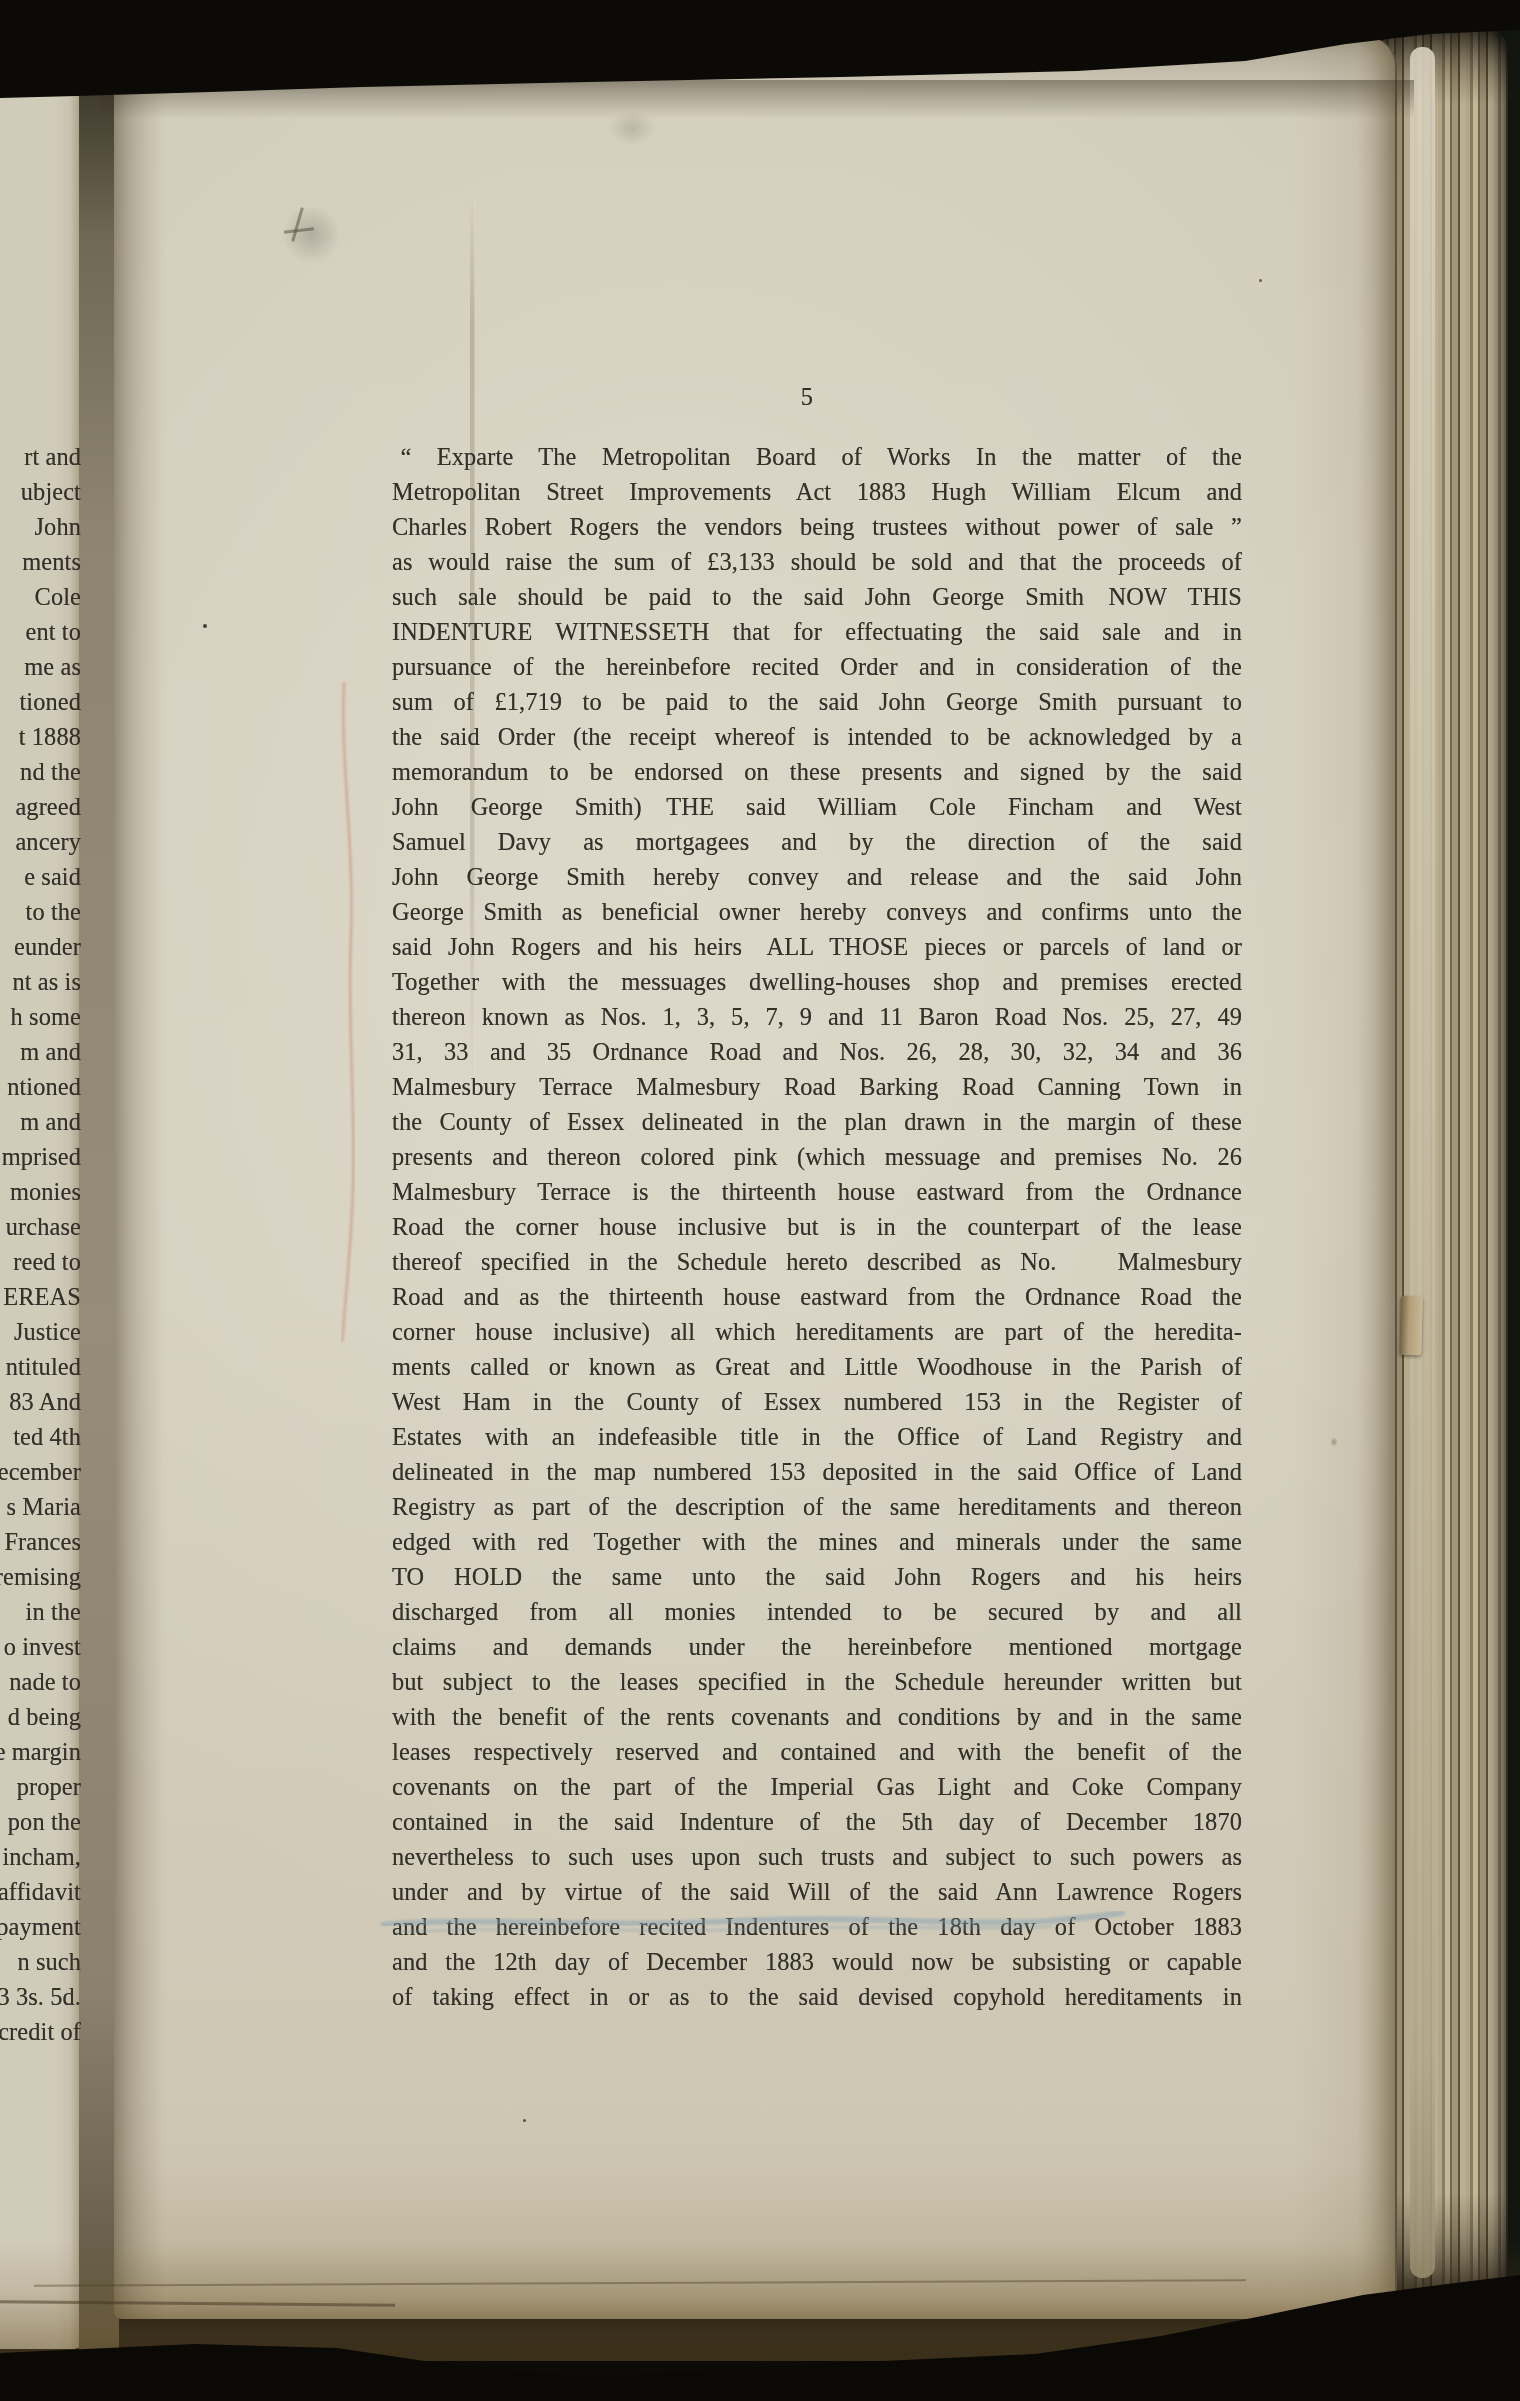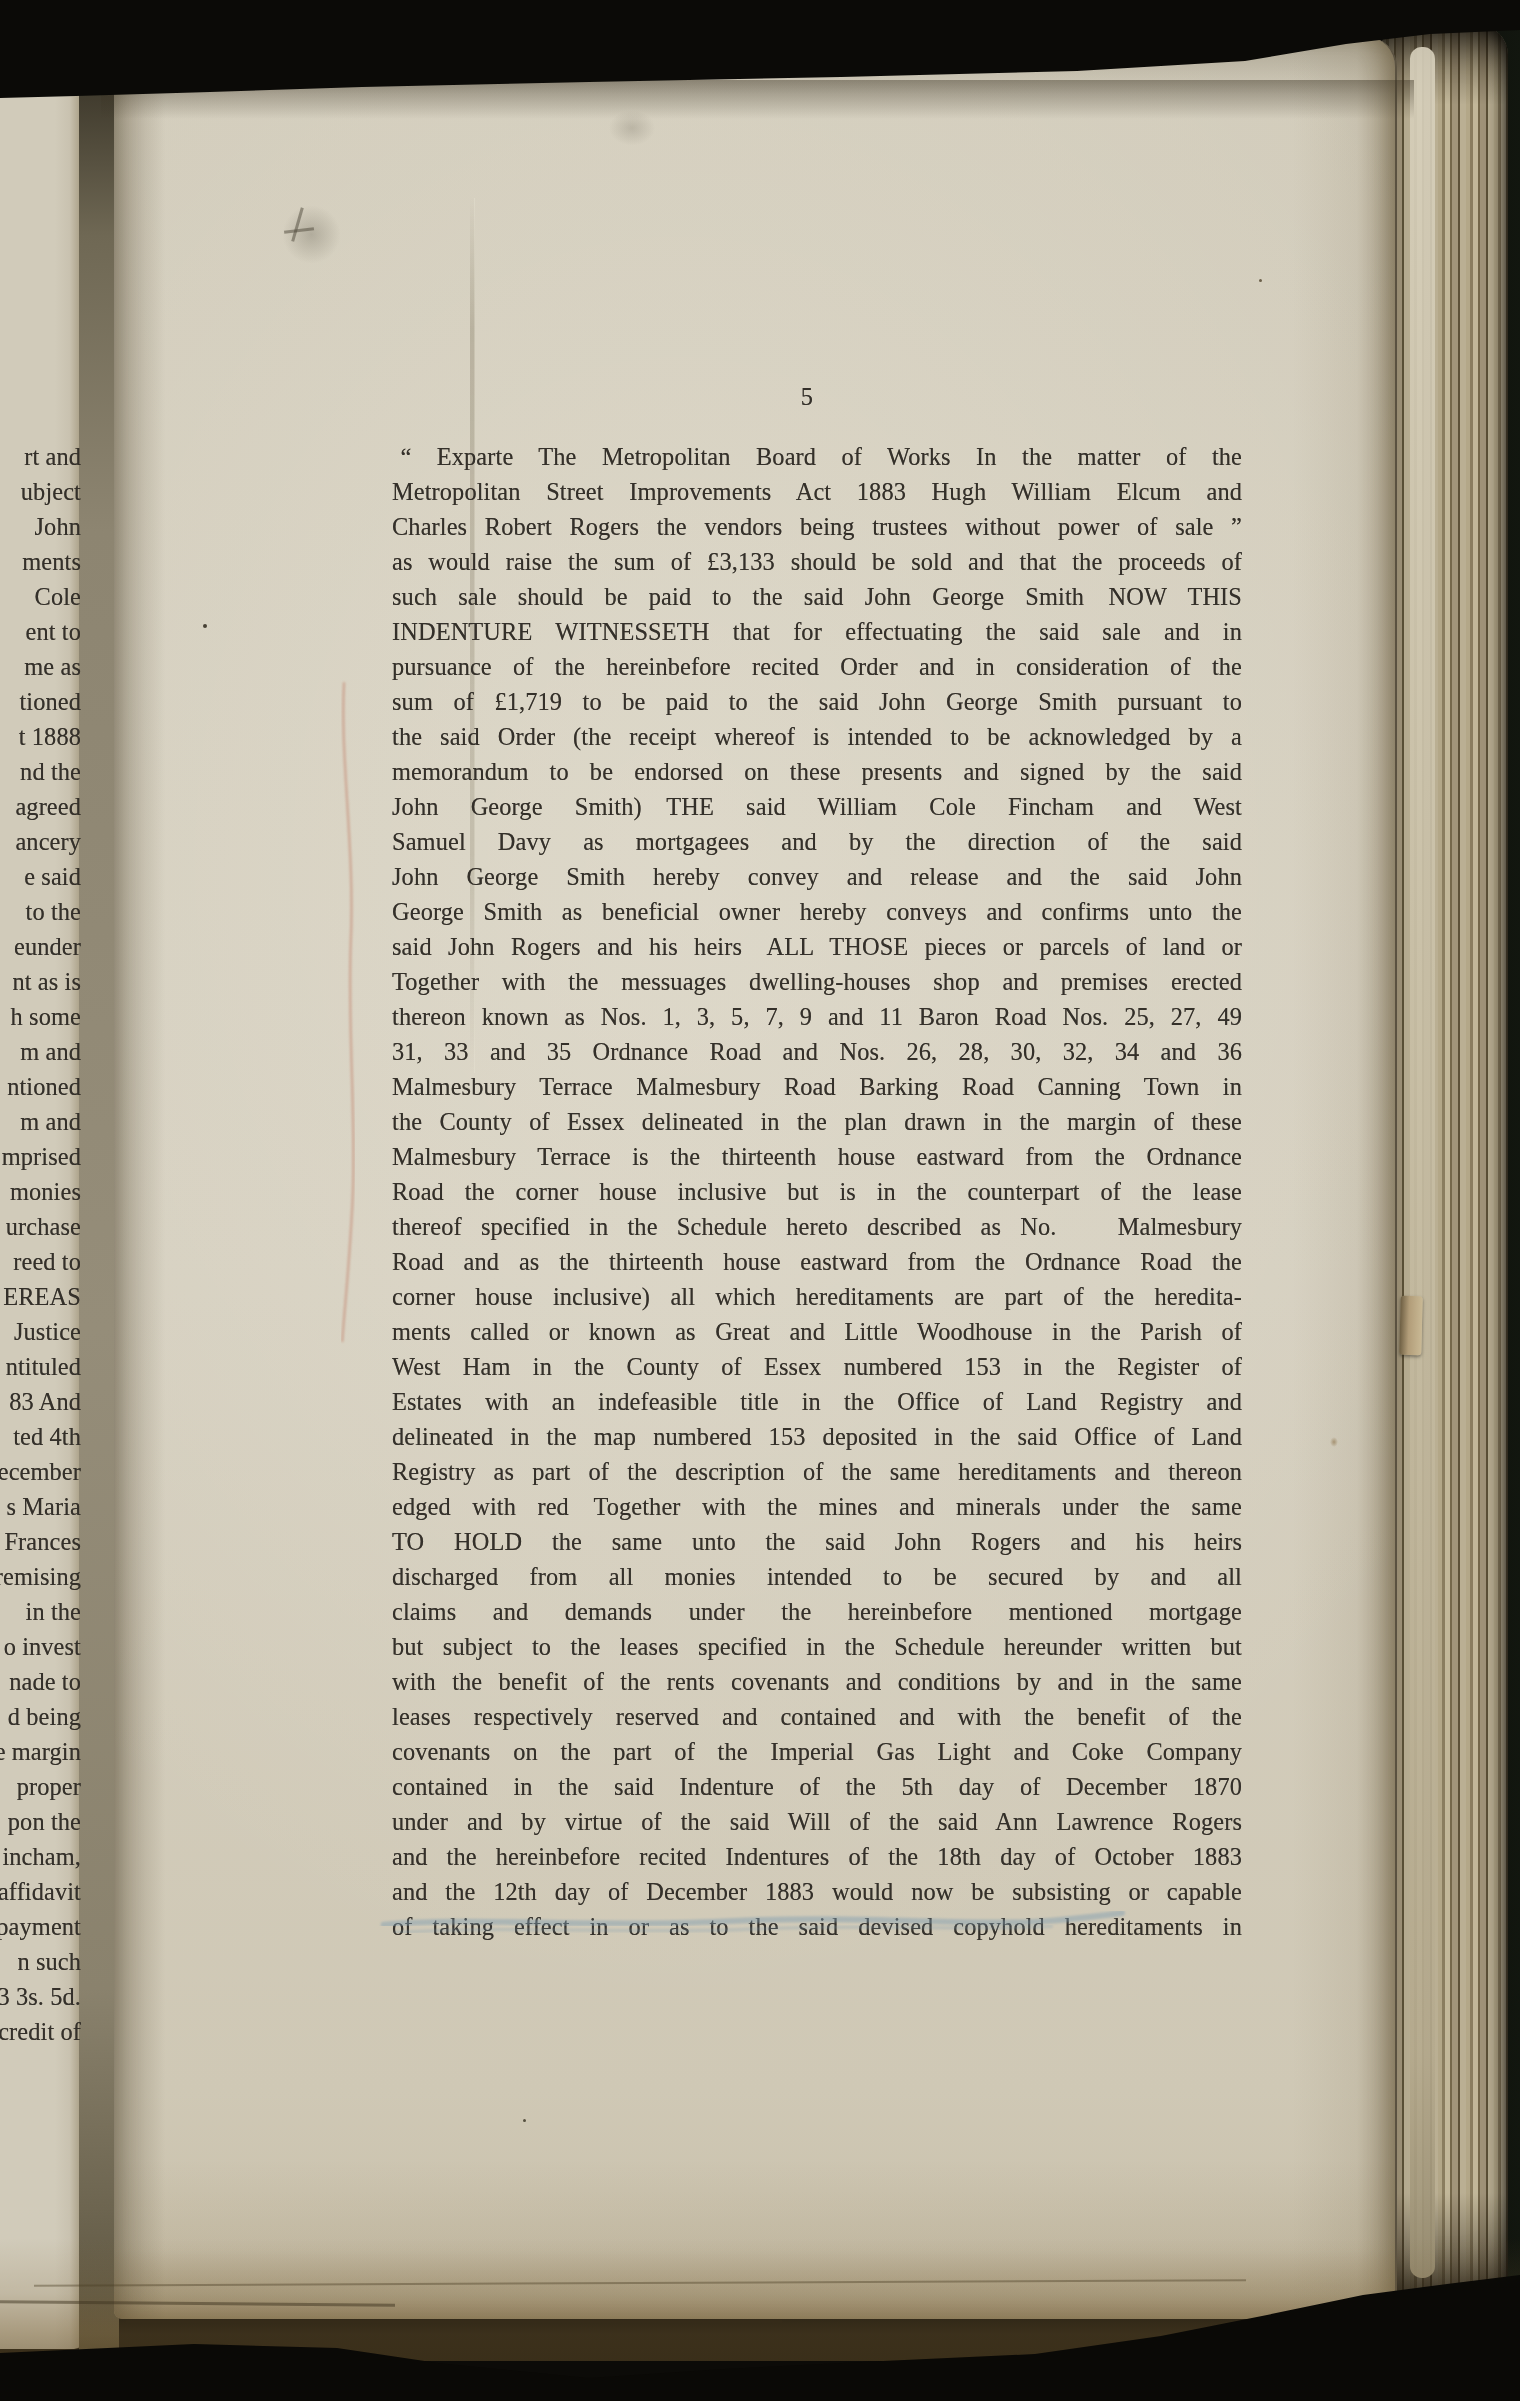--- a/index.html
+++ b/index.html
@@ -182,39 +182,41 @@
       <div class="main-line">John George Smith) THE said William Cole Fincham and West</div>
       <div class="main-line">Samuel Davy as mortgagees and by the direction of the said</div>
       <div class="main-line">John George Smith hereby convey and release and the said John</div>
       <div class="main-line">George Smith as beneficial owner hereby conveys and confirms unto the</div>
       <div class="main-line">said John Rogers and his heirs ALL THOSE pieces or parcels of land or</div>
       <div class="main-line">Together with the messuages dwelling-houses shop and premises erected</div>
       <div class="main-line">thereon known as Nos. 1, 3, 5, 7, 9 and 11 Baron Road Nos. 25, 27, 49</div>
       <div class="main-line">31, 33 and 35 Ordnance Road and Nos. 26, 28, 30, 32, 34 and 36</div>
       <div class="main-line">Malmesbury Terrace Malmesbury Road Barking Road Canning Town in</div>
       <div class="main-line">the County of Essex delineated in the plan drawn in the margin of these</div>
+      <div class="main-line">presents and thereon colored pink (which messuage and premises No. 26</div>
       <div class="main-line">Malmesbury Terrace is the thirteenth house eastward from the Ordnance</div>
       <div class="main-line">Road the corner house inclusive but is in the counterpart of the lease</div>
       <div class="main-line">thereof specified in the Schedule hereto described as No.   Malmesbury</div>
       <div class="main-line">Road and as the thirteenth house eastward from the Ordnance Road the</div>
       <div class="main-line">corner house inclusive) all which hereditaments are part of the heredita-</div>
       <div class="main-line">ments called or known as Great and Little Woodhouse in the Parish of</div>
       <div class="main-line">West Ham in the County of Essex numbered 153 in the Register of</div>
       <div class="main-line">Estates with an indefeasible title in the Office of Land Registry and</div>
       <div class="main-line">delineated in the map numbered 153 deposited in the said Office of Land</div>
       <div class="main-line">Registry as part of the description of the same hereditaments and thereon</div>
       <div class="main-line">edged with red Together with the mines and minerals under the same</div>
       <div class="main-line">TO HOLD the same unto the said John Rogers and his heirs</div>
       <div class="main-line">discharged from all monies intended to be secured by and all</div>
       <div class="main-line">claims and demands under the hereinbefore mentioned mortgage</div>
       <div class="main-line">but subject to the leases specified in the Schedule hereunder written but</div>
       <div class="main-line">with the benefit of the rents covenants and conditions by and in the same</div>
       <div class="main-line">leases respectively reserved and contained and with the benefit of the</div>
       <div class="main-line">covenants on the part of the Imperial Gas Light and Coke Company</div>
       <div class="main-line">contained in the said Indenture of the 5th day of December 1870</div>
+      <div class="main-line">nevertheless to such uses upon such trusts and subject to such powers as</div>
       <div class="main-line">under and by virtue of the said Will of the said Ann Lawrence Rogers</div>
       <div class="main-line">and the hereinbefore recited Indentures of the 18th day of October 1883</div>
       <div class="main-line">and the 12th day of December 1883 would now be subsisting or capable</div>
       <div class="main-line">of taking effect in or as to the said devised copyhold hereditaments in</div>
     </div>
 
   <svg class="marks" width="1520" height="2401" viewBox="0 0 1807 2854">
     <defs>
       <filter id="soft">
           <feGaussianBlur stdDeviation="1.1"></feGaussianBlur>

